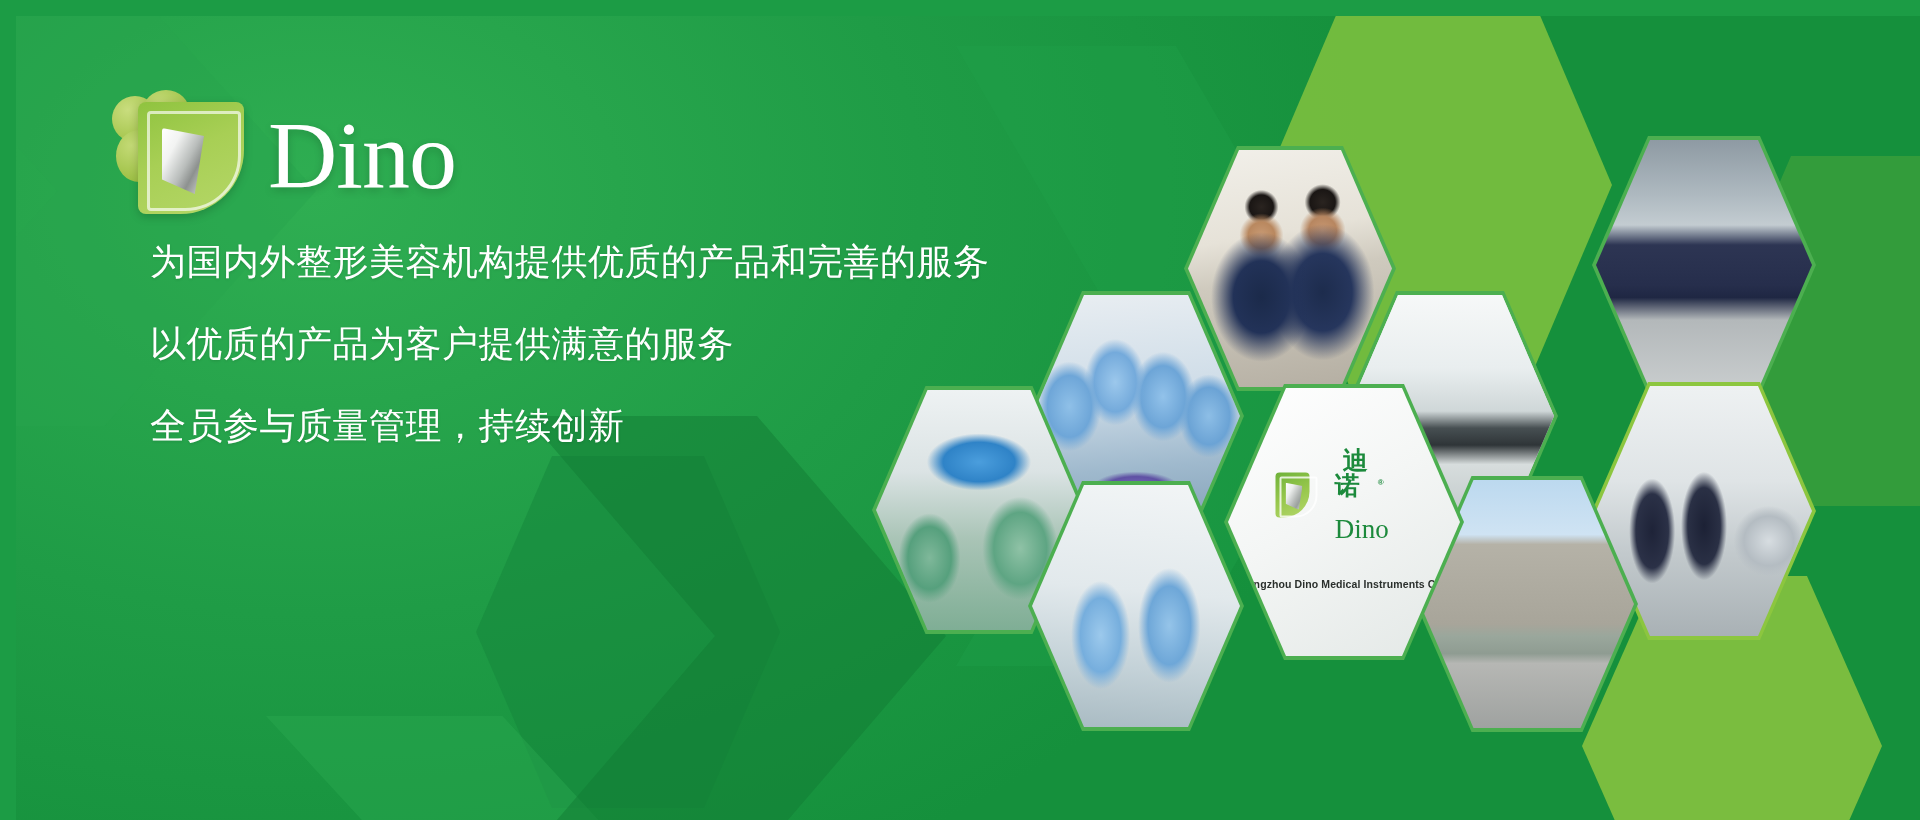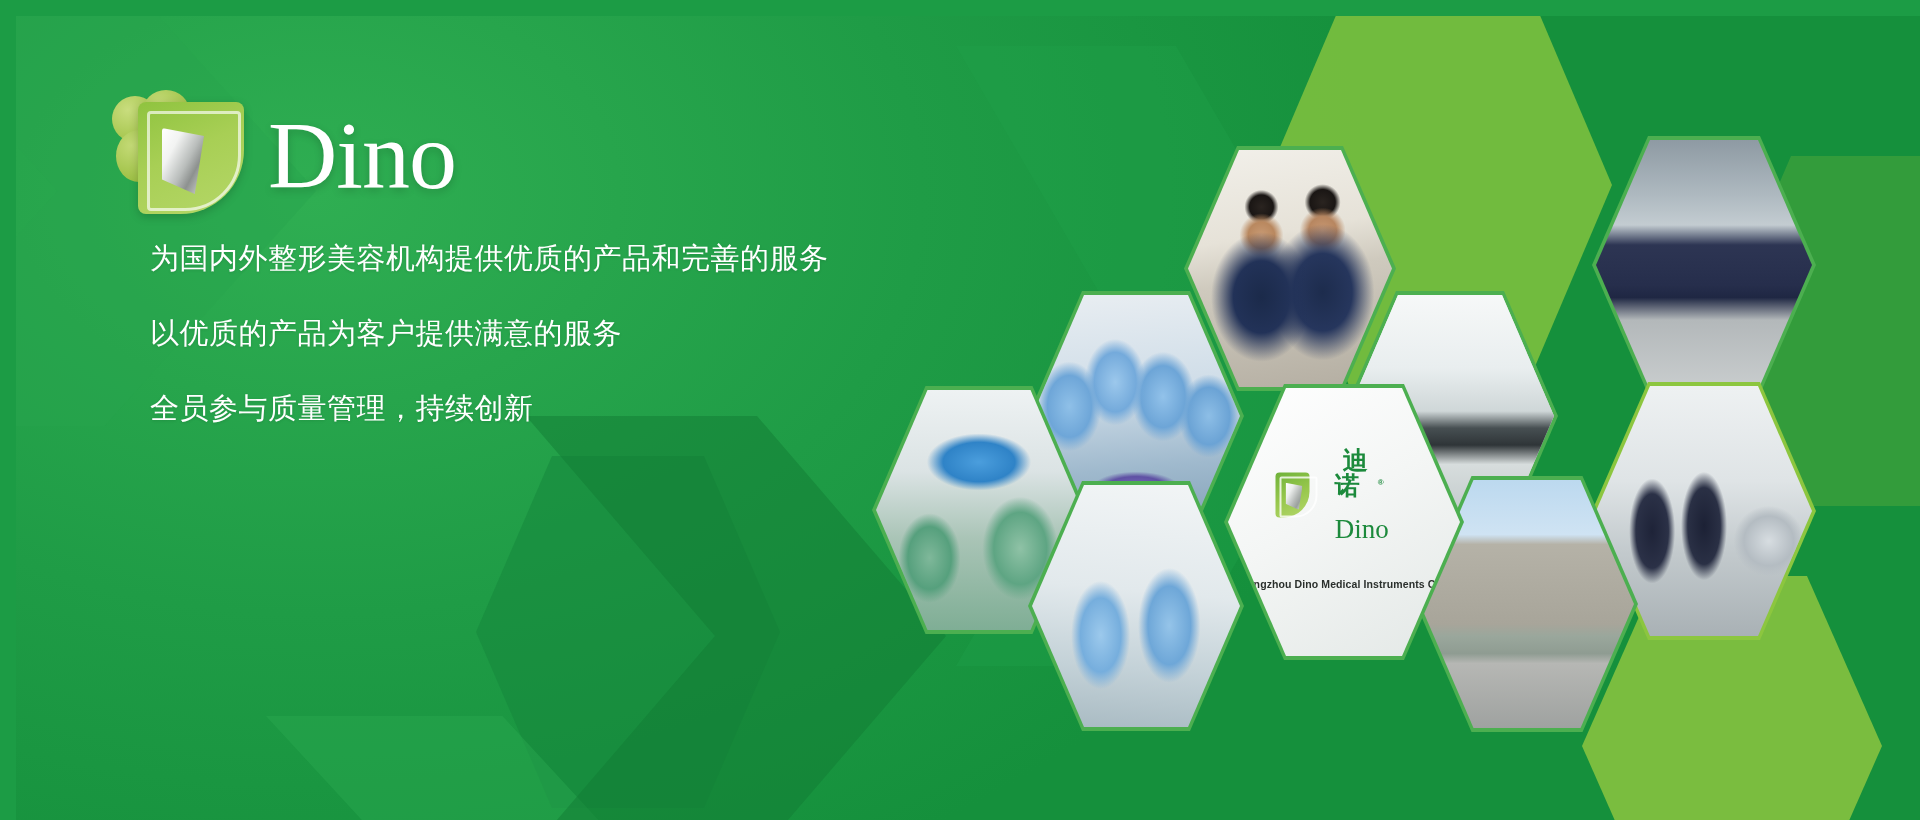--- a/index.html
+++ b/index.html
@@ -76,21 +76,21 @@
     position:absolute; left:152px; top:12px;
     font-family:"Liberation Serif","DejaVu Serif",serif;
     font-size:96px; line-height:1; color:#ffffff;
     letter-spacing:-1px;
     text-shadow:0 3px 8px rgba(0,0,0,.18);
   }
 
   #tagline { position:absolute; left:118px; top:212px; width:860px; }
   .tag-line {
     color:#ffffff;
-    font-size:29px;
+    font-size:36px;
     line-height:1.0;
     margin-bottom:30px;
     letter-spacing:.5px;
     text-shadow:0 1px 3px rgba(0,0,0,.12);
     white-space:nowrap;
   }
 
   
   #center-hex-card {
     position:absolute;

